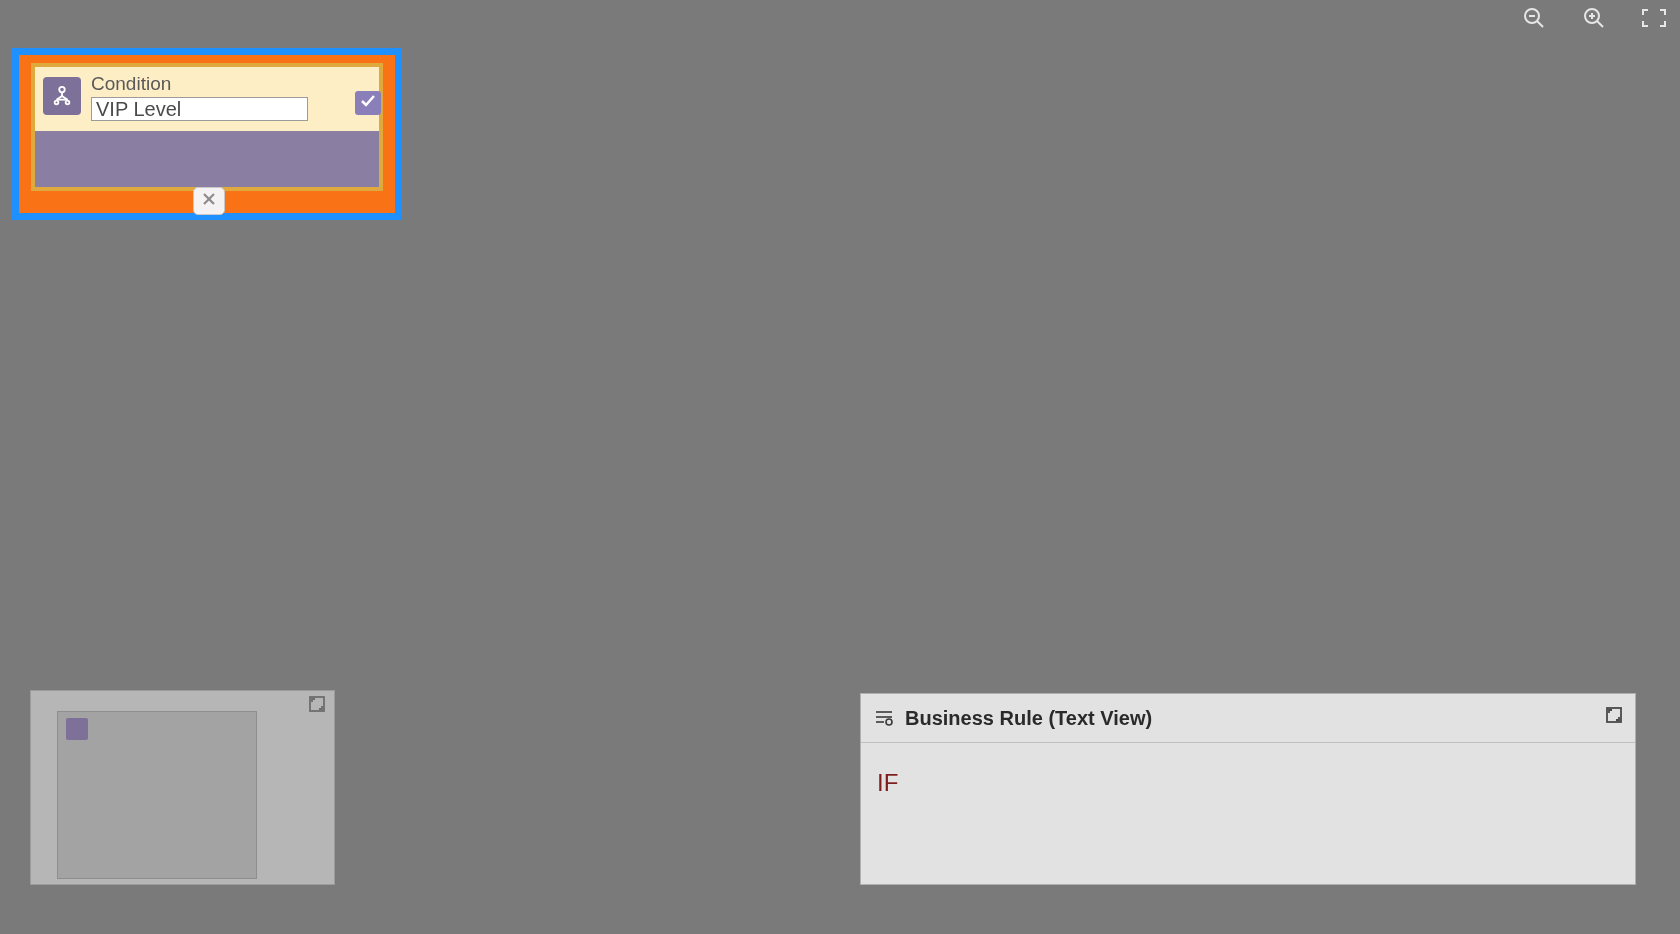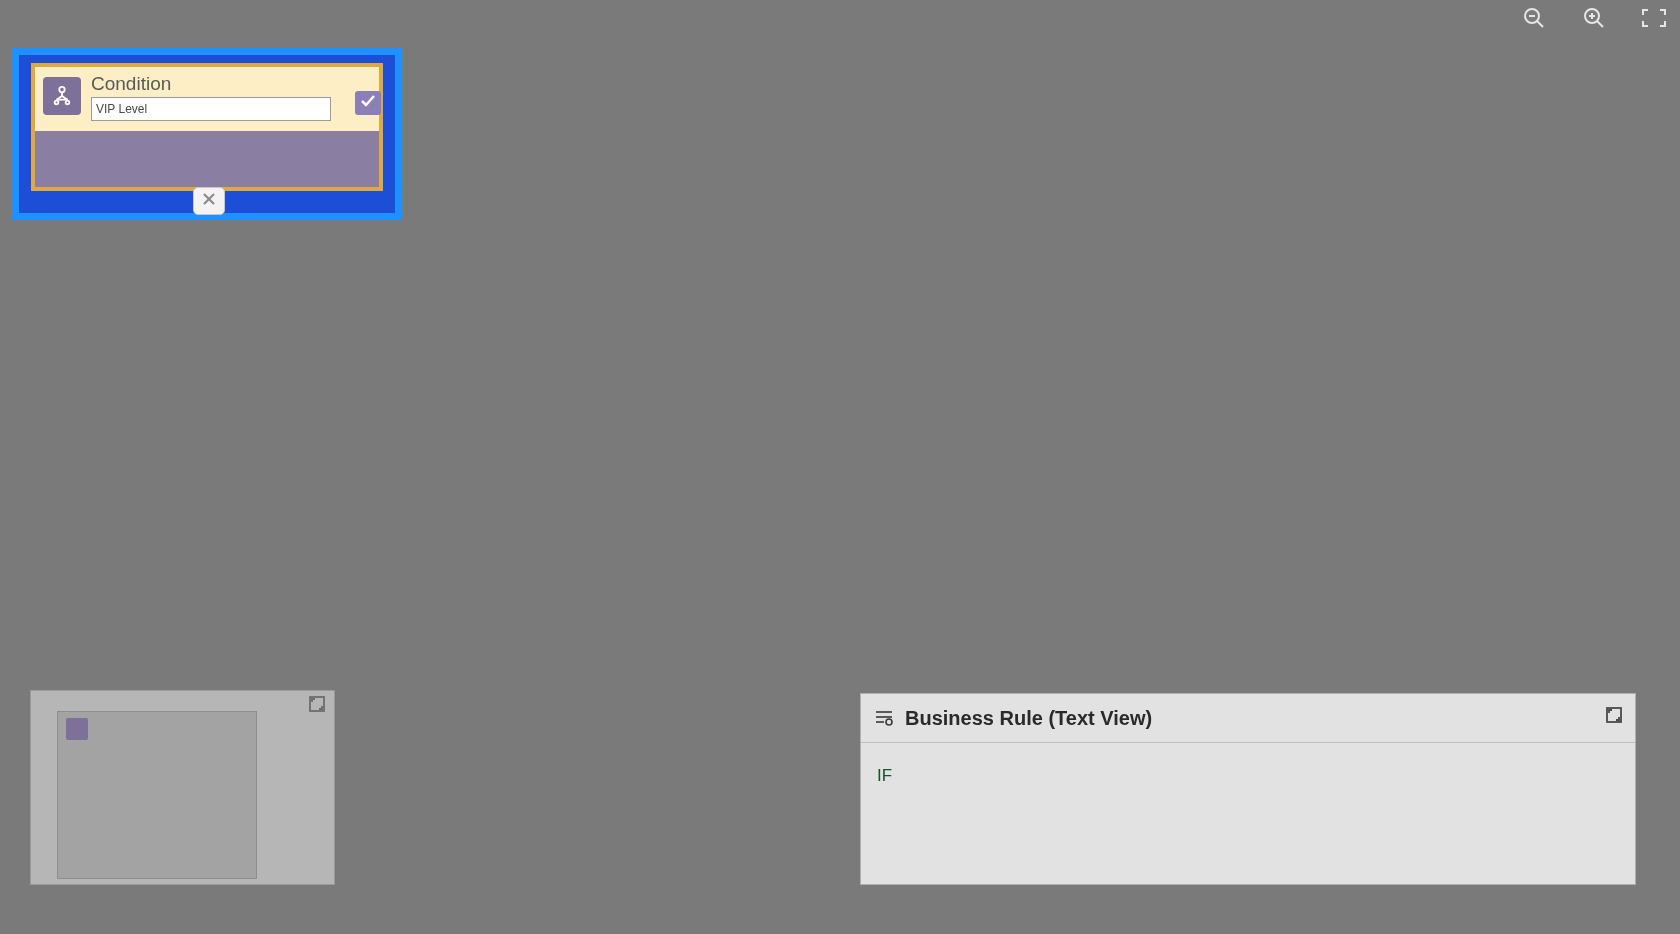--- a/index.html
+++ b/index.html
@@ -33,21 +33,21 @@
   .top-toolbar svg { stroke: #e6e6e6; fill: none; stroke-width: 2; }
 
   
   .condition-tile {
     position: absolute;
     left: 12px;
     top: 48px;
     width: 390px;
     height: 172px;
     border: 7px solid #1e90ff;
-    background: #1d4ed8;
+    background: #f97316;
     box-sizing: border-box;
   }
   .condition-inner {
     position: absolute;
     left: 12px;
     top: 8px;
     right: 12px;
     bottom: 22px;
     border: 4px solid #e0a93e;
     box-sizing: border-box;
@@ -75,25 +75,25 @@
   }
   .cond-icon svg { stroke: #fff; fill: none; stroke-width: 2; }
   .cond-fields { flex: 1; display: flex; flex-direction: column; }
   .cond-label {
     font-size: 19px;
     color: #5a5a5a;
     margin-bottom: 2px;
     font-weight: 400;
   }
   .cond-input {
-    width: 240px;
+    width: 217px;
     height: 24px;
     border: 1px solid #9b9b9b;
     background: #fff;
-    font-size: 12px;
+    font-size: 20px;
     color: #4a4a4a;
     padding: 8px 4px;
     box-sizing: border-box;
     outline: none;
   }
   .cond-check {
     position: absolute;
     right: -2px;
     top: 24px;
     width: 26px;
@@ -208,24 +208,24 @@
     width: 22px;
     height: 22px;
     display: flex;
     align-items: center;
     justify-content: center;
     cursor: pointer;
   }
   .tv-expand svg { stroke: #4a4a4a; fill: none; stroke-width: 1.8; }
   .tv-body {
     padding: 14px 16px;
-    font-size: 17px;
+    font-size: 24px;
     line-height: 2.2;
     font-weight: 500;
-    color: #14532d;
+    color: #7f1d1d;
   }
   .tv-line { display: block; }
 </style>
 </head>
 <body>
 
 <div class="top-toolbar">
   <div class="tool">
     <span>
       <svg width="24" height="24" viewBox="0 0 24 24">

